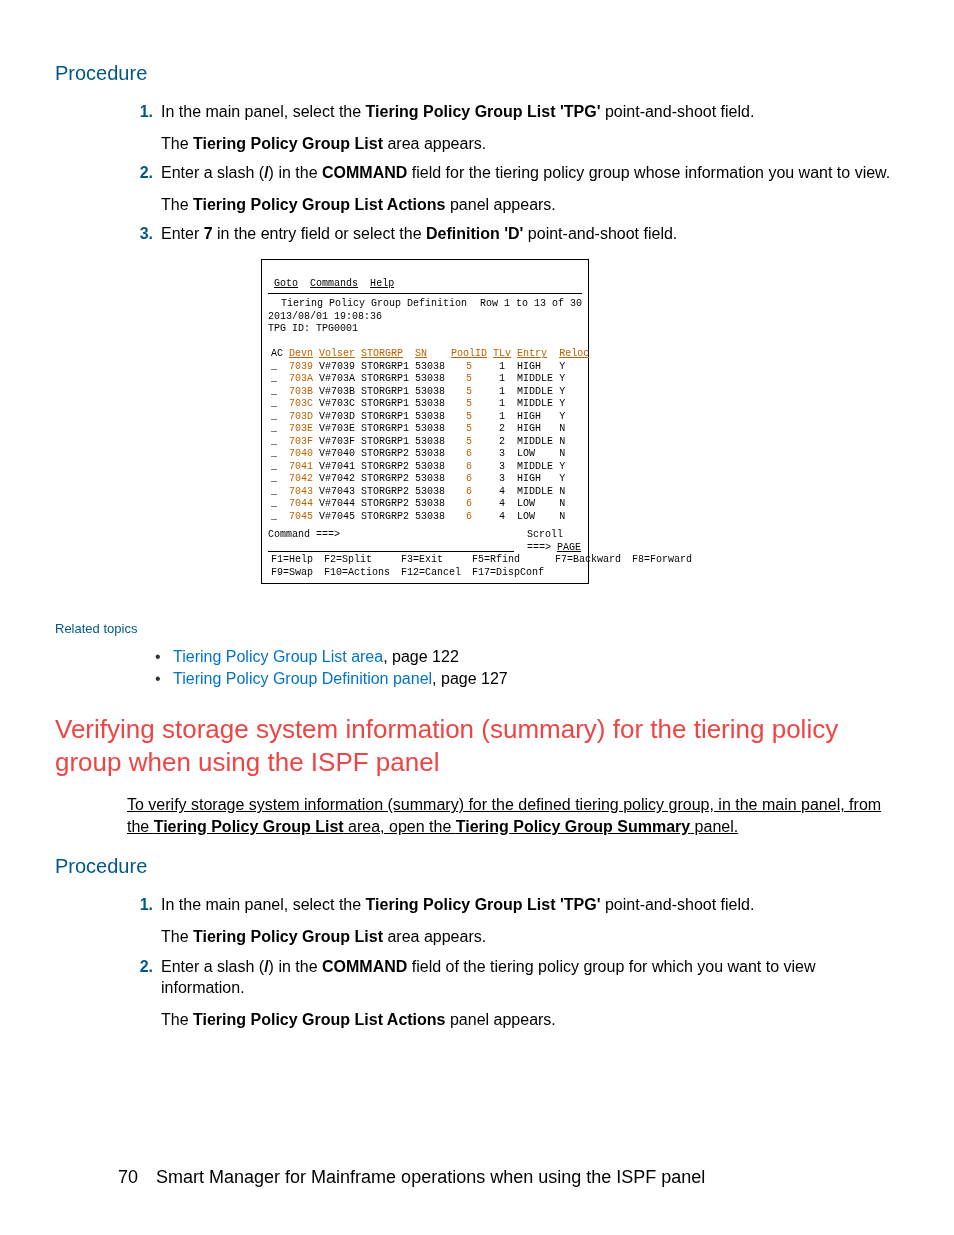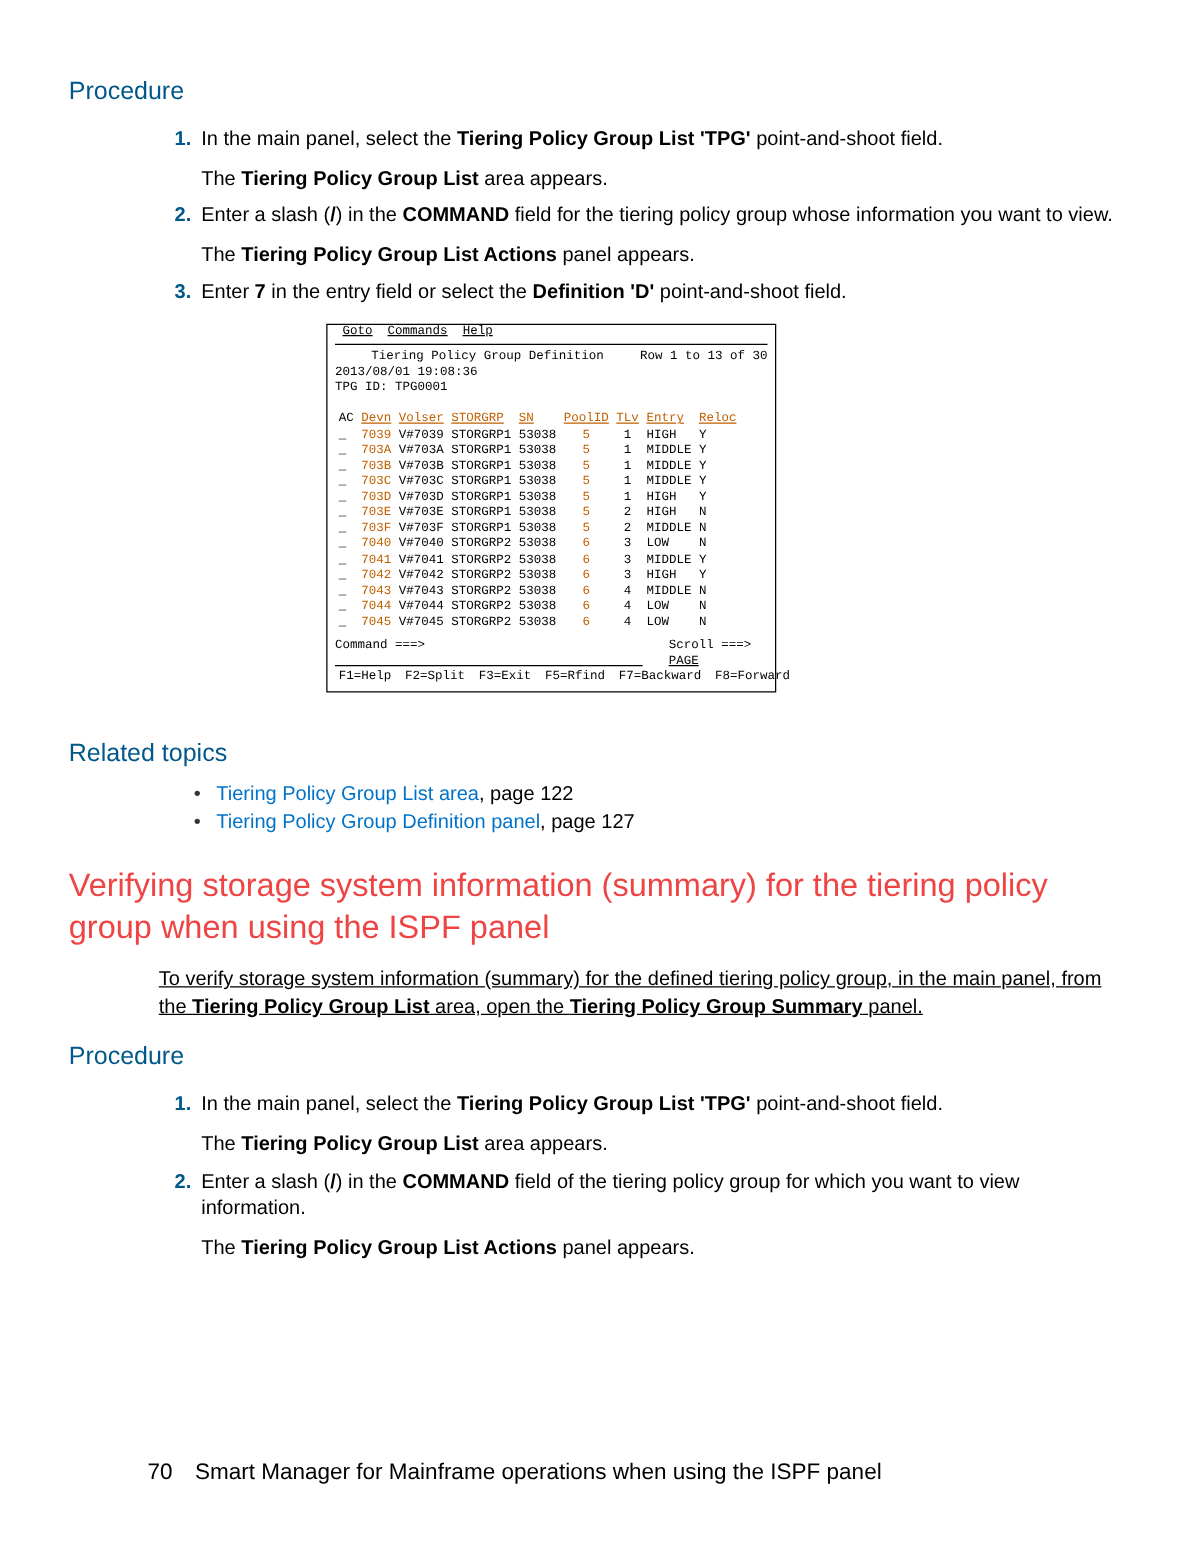--- a/index.html
+++ b/index.html
@@ -16,21 +16,21 @@
     position: relative;
   }
   .h-procedure {
     color: #00578a;
     font-size: 20px;
     font-weight: 400;
     margin: 0 0 14px 0;
   }
   .h-related {
     color: #00578a;
-    font-size: 20px;
+    font-size: 13px;
     font-weight: 400;
     margin: 30px 0 8px 0;
   }
   .h-section {
     color: #ef4444;
     font-size: 26px;
     font-weight: 400;
     margin: 24px 0 16px 0;
     line-height: 1.25;
   }
@@ -72,38 +72,38 @@
   a.doclink { color: #0073c9; text-decoration: none; }
   .intro {
     margin: 0 0 16px 72px;
     text-decoration: underline;
   }
   b { font-weight: bold; }
 
   
   .term {
     border: 1px solid #000;
-    width: 360px;
+    width: 328px;
     margin: 14px 0 6px 100px;
-    padding: 0 6px 4px 6px;
+    padding: 18px 6px 4px 6px;
     font-family: "Courier New", monospace;
     font-size: 10px;
     line-height: 1.25;
     box-sizing: border-box;
   }
   .term .menu span { text-decoration: underline; }
   .term .menu { margin-bottom: 3px; }
   .term hr { border: none; border-top: 1px solid #000; margin: 2px 0 4px 0; }
   .term table { border-collapse: collapse; font-size: 10px; }
   .term td, .term th { padding: 0 3px; white-space: nowrap; font-weight: normal; text-align: left; }
   .term th.hdr { color: #c06000; text-decoration: underline; }
   .term td.br { color: #c06000; }
   .term td.r, .term th.r { text-align: center; }
   .term .titleln { display:flex; justify-content:space-between; }
-  .term .cmdline { display:flex; justify-content:center; margin-top:6px;}
+  .term .cmdline { display:flex; justify-content:center; margin-top:6px;gap:13px;}
   .term .cmdline .ul { text-decoration: underline; }
   .term .fkeys { font-size:10px; }
   .term .fkeys td { padding-right: 8px;}
 
   
   .footer {
     position: absolute;
     bottom: 46px;
     left: 118px;
     font-size: 18px;
@@ -319,20 +319,28 @@
         <table class="fkeys">
           <tbody>
               <tr>
             <td>F1=Help</td>
             <td>F2=Split</td>
             <td>F3=Exit</td>
             <td>F5=Rfind</td>
             <td>F7=Backward</td>
             <td>F8=Forward</td>
           </tr>
+          <tr>
+            <td>F9=Swap</td>
+            <td>F10=Actions</td>
+            <td>F12=Cancel</td>
+            <td>F17=DispConf</td>
+            <td></td>
+                <td></td>
+          </tr>
         </tbody>
           </table>
       </div>
     </span>
   </li>
 </ol>
 
 <div class="h-related">Related topics</div>
 <ul class="rel">
   <li><a class="doclink">Tiering Policy Group List area</a><span>, page 122</span></li>

